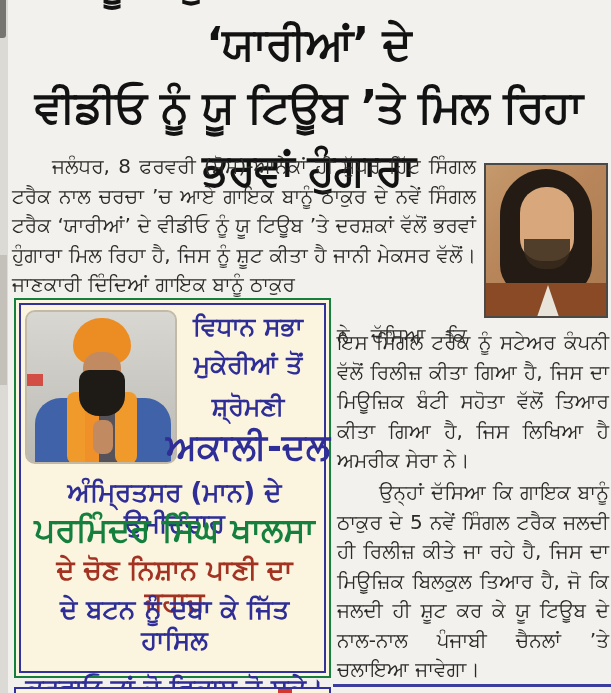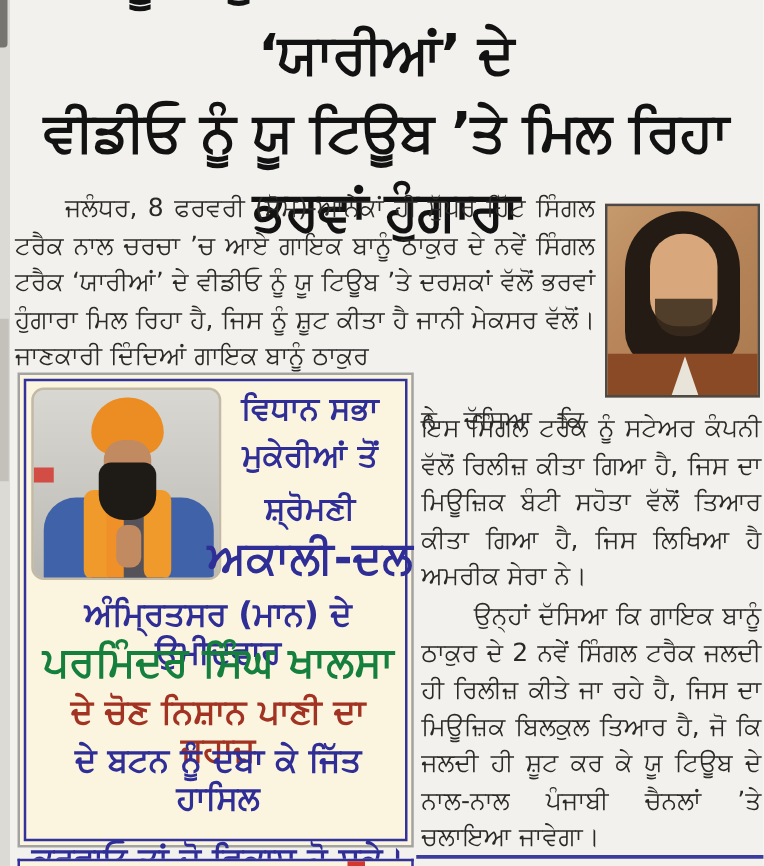--- a/index.html
+++ b/index.html
@@ -43,21 +43,21 @@
   .sp-hair{position:absolute;left:14px;top:4px;width:92px;height:126px;background:#241c14;border-radius:46px 46px 30px 30px;}
   .sp-face{position:absolute;left:34px;top:22px;width:54px;height:74px;background:#d8a87c;border-radius:26px 26px 22px 22px;}
   .sp-beard{position:absolute;left:38px;top:74px;width:46px;height:30px;background:#3a2c1c;border-radius:0 0 20px 20px;opacity:.85;}
   .sp-jacket{position:absolute;left:0px;top:118px;width:124px;height:37px;background:#8a4a26;}
   .sp-shirt{position:absolute;left:50px;top:120px;width:24px;height:35px;background:#e9e4da;clip-path:polygon(50% 0,0 100%,100% 100%);}
 
   
   .ad-box{
     position:absolute;left:14px;top:298px;width:317px;height:380px;box-sizing:border-box;
     background:#fbf4df;
-    border:2px solid #a3a3a3;
+    border:2px solid #15803d;
     box-shadow:inset 0 0 0 3px #fbf4df, inset 0 0 0 5px #32329b;
   }
   .ad-line{position:absolute;left:8px;width:301px;text-align:center;font-weight:800;}
   .navy{color:#2e2e96;}
   .red{color:#15803d;}
   .maroon{color:#a23222;}
 
   .candidate-photo{
     position:absolute;left:9px;top:10px;width:152px;height:154px;
     border:2px solid #c2b9a6;border-radius:10px;overflow:hidden;background:#ccccc6;box-sizing:border-box;
@@ -102,21 +102,21 @@
     <div class="sp-bg"></div>
     <div class="sp-hair"></div>
     <div class="sp-face"></div>
     <div class="sp-beard"></div>
     <div class="sp-jacket"></div>
     <div class="sp-shirt"></div>
   </div>
 
   <div class="copy para1-right-narrow">ਨੇ ਦੱਸਿਆ ਕਿ</div>
   <div class="copy para1-right-rest">ਇਸ ਸਿੰਗਲ ਟਰੈਕ ਨੂੰ ਸਟੇਅਰ ਕੰਪਨੀ ਵੱਲੋਂ ਰਿਲੀਜ਼ ਕੀਤਾ ਗਿਆ ਹੈ, ਜਿਸ ਦਾ ਮਿਊਜ਼ਿਕ ਬੰਟੀ ਸਹੋਤਾ ਵੱਲੋਂ ਤਿਆਰ ਕੀਤਾ ਗਿਆ ਹੈ, ਜਿਸ ਲਿਖਿਆ ਹੈ ਅਮਰੀਕ ਸੇਰਾ ਨੇ।</div>
-  <div class="copy para2">ਉਨ੍ਹਾਂ ਦੱਸਿਆ ਕਿ ਗਾਇਕ ਬਾਨੂੰ ਠਾਕੁਰ ਦੇ 2 ਨਵੇਂ ਸਿੰਗਲ ਟਰੈਕ ਜਲਦੀ ਹੀ ਰਿਲੀਜ਼ ਕੀਤੇ ਜਾ ਰਹੇ ਹੈ, ਜਿਸ ਦਾ ਮਿਊਜ਼ਿਕ ਬਿਲਕੁਲ ਤਿਆਰ ਹੈ, ਜੋ ਕਿ ਜਲਦੀ ਹੀ ਸ਼ੂਟ ਕਰ ਕੇ ਯੂ ਟਿਊਬ ਦੇ ਨਾਲ-ਨਾਲ ਪੰਜਾਬੀ ਚੈਨਲਾਂ ’ਤੇ ਚਲਾਇਆ ਜਾਵੇਗਾ।</div>
+  <div class="copy para2">ਉਨ੍ਹਾਂ ਦੱਸਿਆ ਕਿ ਗਾਇਕ ਬਾਨੂੰ ਠਾਕੁਰ ਦੇ 5 ਨਵੇਂ ਸਿੰਗਲ ਟਰੈਕ ਜਲਦੀ ਹੀ ਰਿਲੀਜ਼ ਕੀਤੇ ਜਾ ਰਹੇ ਹੈ, ਜਿਸ ਦਾ ਮਿਊਜ਼ਿਕ ਬਿਲਕੁਲ ਤਿਆਰ ਹੈ, ਜੋ ਕਿ ਜਲਦੀ ਹੀ ਸ਼ੂਟ ਕਰ ਕੇ ਯੂ ਟਿਊਬ ਦੇ ਨਾਲ-ਨਾਲ ਪੰਜਾਬੀ ਚੈਨਲਾਂ ’ਤੇ ਚਲਾਇਆ ਜਾਵੇਗਾ।</div>
 
   <div class="ad-box">
     <div class="candidate-photo">
       <div class="cp-bg"></div>
       <div class="cp-redmark"></div>
       <div class="cp-body"></div>
       <div class="cp-vest"></div>
       <div class="cp-scarf-l"></div>
       <div class="cp-scarf-r"></div>
       <div class="cp-scarf-c"></div>

